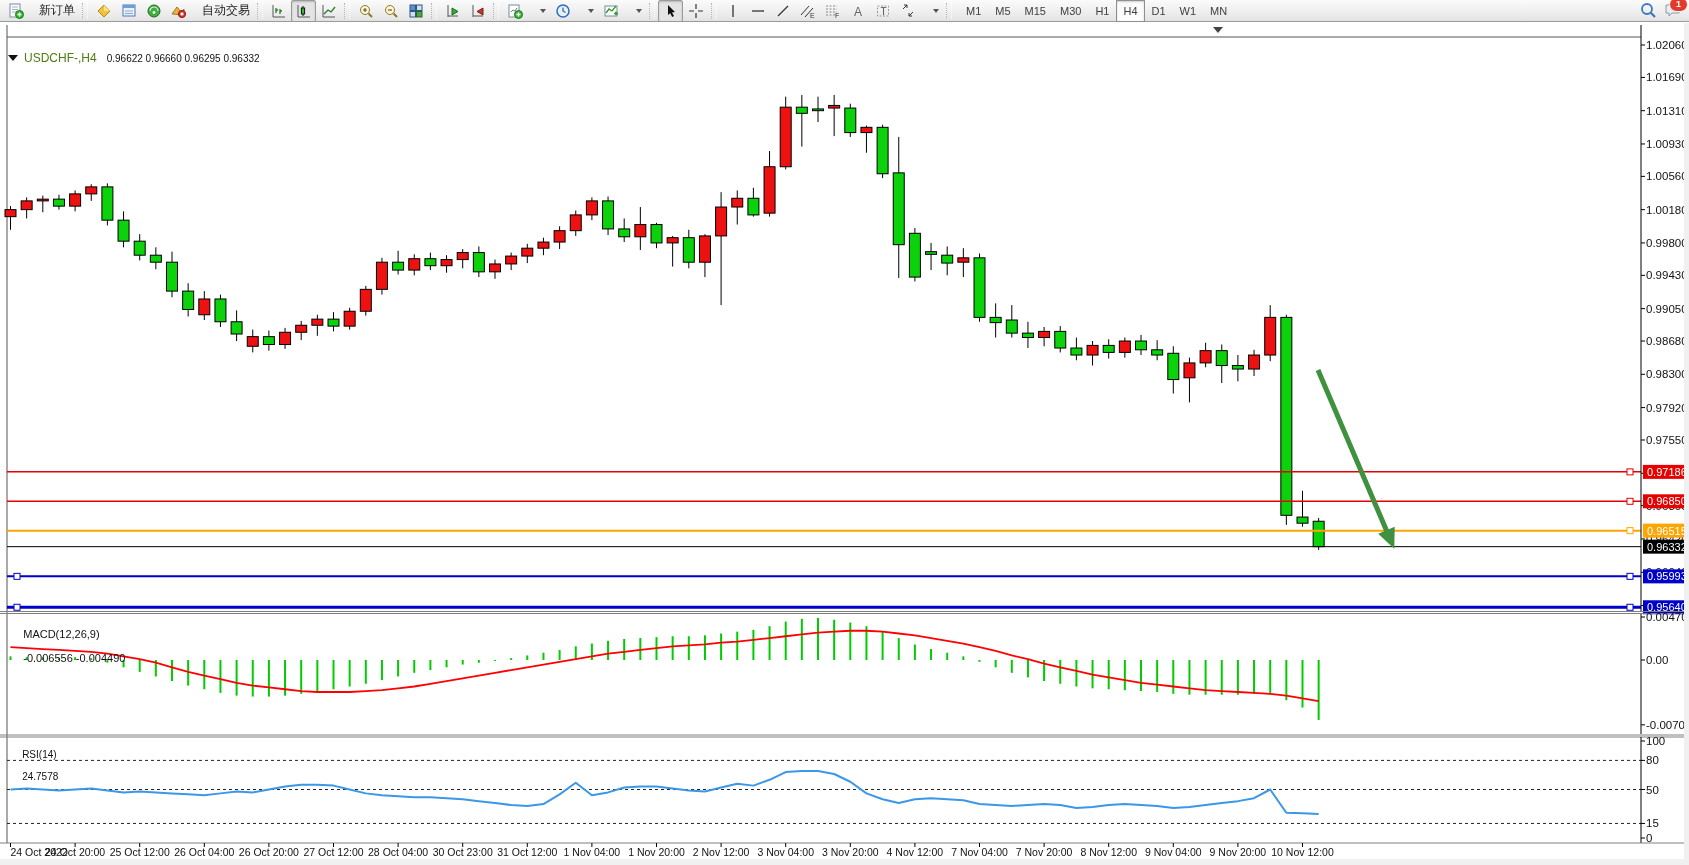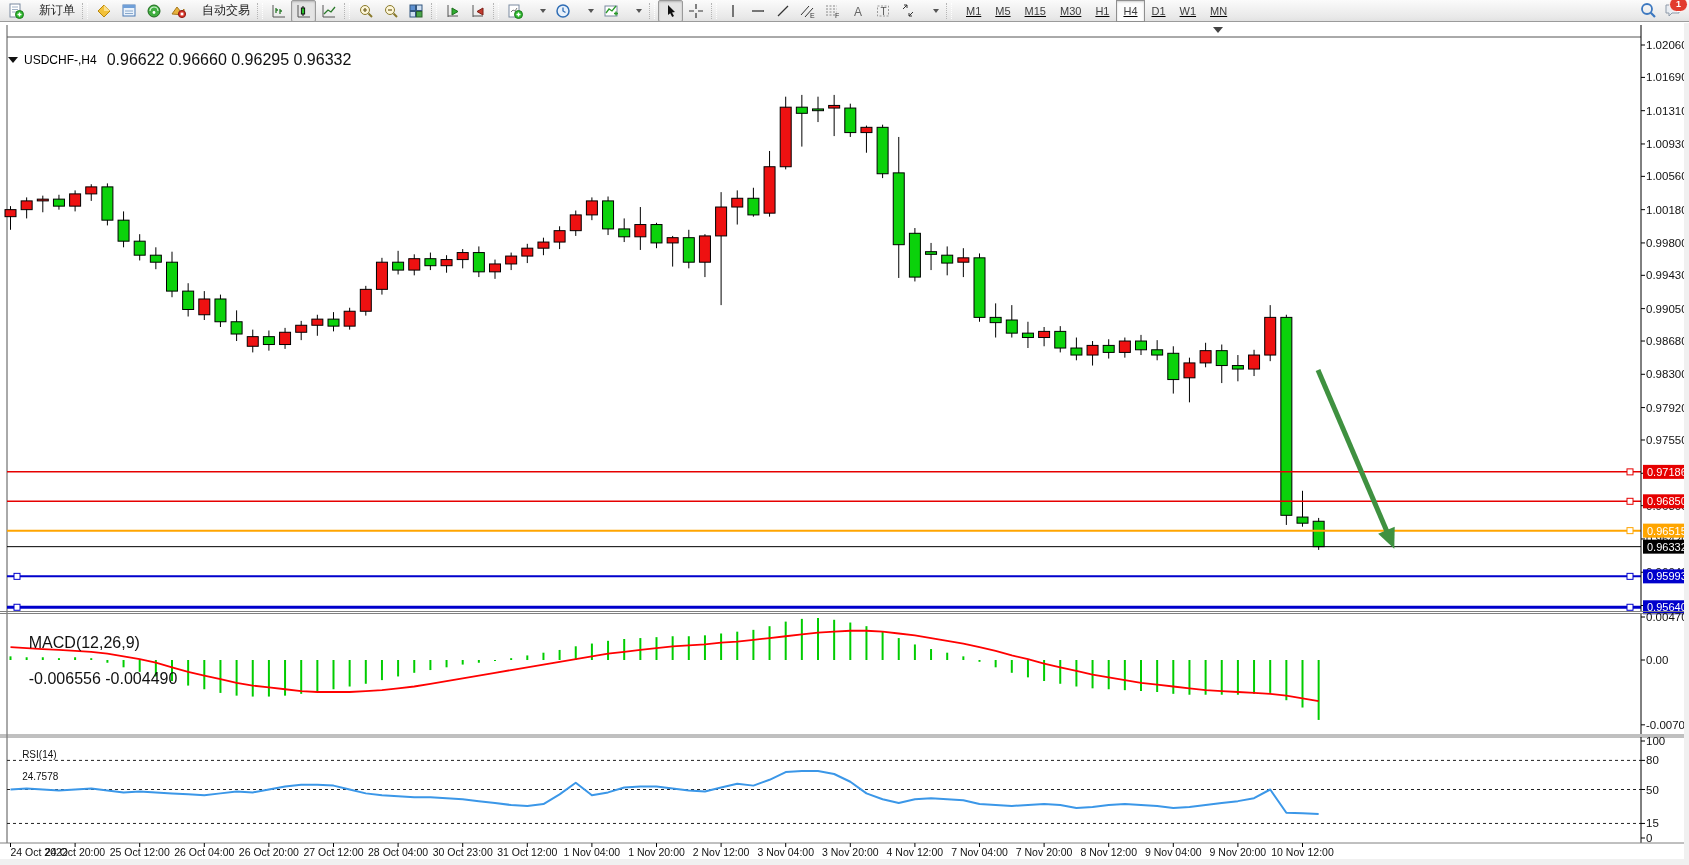--- a/index.html
+++ b/index.html
@@ -10,21 +10,21 @@
   .toolbar{position:absolute;left:0;top:0;width:1689px;height:22px;
     background:linear-gradient(#fbfbfb,#e9e9e9 80%,#e2e2e2);
     border-bottom:1px solid #9b9b9b;display:flex;align-items:center;padding:0 3px;box-sizing:border-box;}
   .grip{width:4px;height:16px;margin:0 3px;border-left:1px dotted #b5b5b5;border-right:1px dotted #fff;}
   .tbtn{height:20px;display:flex;align-items:center;gap:15px;padding:0 3px;border:1px solid transparent;
     border-radius:2px;font-size:12px;color:#222;white-space:nowrap;}
   .tbtn.pressed{background:#e4e4e4;border:1px solid #9a9a9a;box-shadow:inset 0 1px 2px rgba(0,0,0,.2);}
   .ico{width:17px;height:17px;display:inline-flex;align-items:center;justify-content:center;}
   .dd{width:0;height:0;border-left:3px solid transparent;border-right:3px solid transparent;
       border-top:4px solid #555;margin-left:2px;}
-  .tf-group{display:flex;align-items:flex-end;margin-left:4px;text-decoration:underline;}
+  .tf-group{display:flex;align-items:flex-end;margin-left:4px;}
   .tfbtn{font-size:11px;color:#404040;padding:2px 6px;height:16px;line-height:16px;border:1px solid transparent;}
   .tfbtn.active{background:#fcfcfc;border:1px solid #8f8f8f;box-shadow:inset 0 1px 2px rgba(0,0,0,.18);}
   .right-icons{position:absolute;right:8px;top:1px;display:flex;align-items:center;gap:8px;}
   .badge{position:absolute;top:-4px;right:-7px;min-width:13px;height:13px;border-radius:8px;background:#e23b2e;
     color:#fff;font-size:9px;font-weight:bold;text-align:center;line-height:13px;padding:0 2px;
     border:1px solid #fff;}
   
   .chart-area{position:absolute;left:0;top:23px;width:1689px;height:842px;background:#fff;}
   .overlay-label{position:absolute;font-size:12px;color:#111;white-space:pre;}
   .tri-down{width:0;height:0;border-left:5px solid transparent;border-right:5px solid transparent;
@@ -680,25 +680,25 @@
       <line x1="1237.8999999999999" y1="843" x2="1237.8999999999999" y2="847" stroke="#000"></line>
       <text x="1237.8999999999999" y="856" font-size="10.5" fill="#111" text-anchor="middle">9 Nov 20:00</text>
       <line x1="1302.5" y1="843" x2="1302.5" y2="847" stroke="#000"></line>
       <text x="1302.5" y="856" font-size="10.5" fill="#111" text-anchor="middle">10 Nov 12:00</text>
       <line x1="1318" y1="370" x2="1388" y2="534" stroke="#3f9140" stroke-width="5"></line>
       <polygon points="1394.2810431724158,548.7155868610887 1378.1522215975335,533.8541900692118 1394.7072568162582,526.7880165002438" fill="#3f9140"></polygon>
       <polygon points="1213,27 1223,27 1218,33" fill="#444"></polygon>
     </svg>
   <div class="overlay-label" style="left:8px;top:28px;display:flex;align-items:center;">
     <span class="tri-down"></span>
-    <span style="font-size:12px;color:#000000;">USDCHF-,H4</span>
+    <span style="font-size:12px;color:#4d7c0f;">USDCHF-,H4</span>
     <span style="width:10px"></span>
-    <span style="font-size:16px;color:#111;">0.96622 0.96660 0.96295 0.96332</span>
-  </div>
-  <div class="overlay-label" style="left:11px;top:593px;font-size:16px;">
+    <span style="font-size:10px;color:#111;">0.96622 0.96660 0.96295 0.96332</span>
+  </div>
+  <div class="overlay-label" style="left:11px;top:593px;font-size:11px;">
     <span>MACD(12,26,9)</span>
     <span> </span>
     <span>-0.006556 -0.004490</span>
   </div>
   <div class="overlay-label" style="left:11px;top:715px;font-size:10px;">
     <span>RSI(14)</span>
     <span> </span>
     <span>24.7578</span>
   </div>
 </div>

